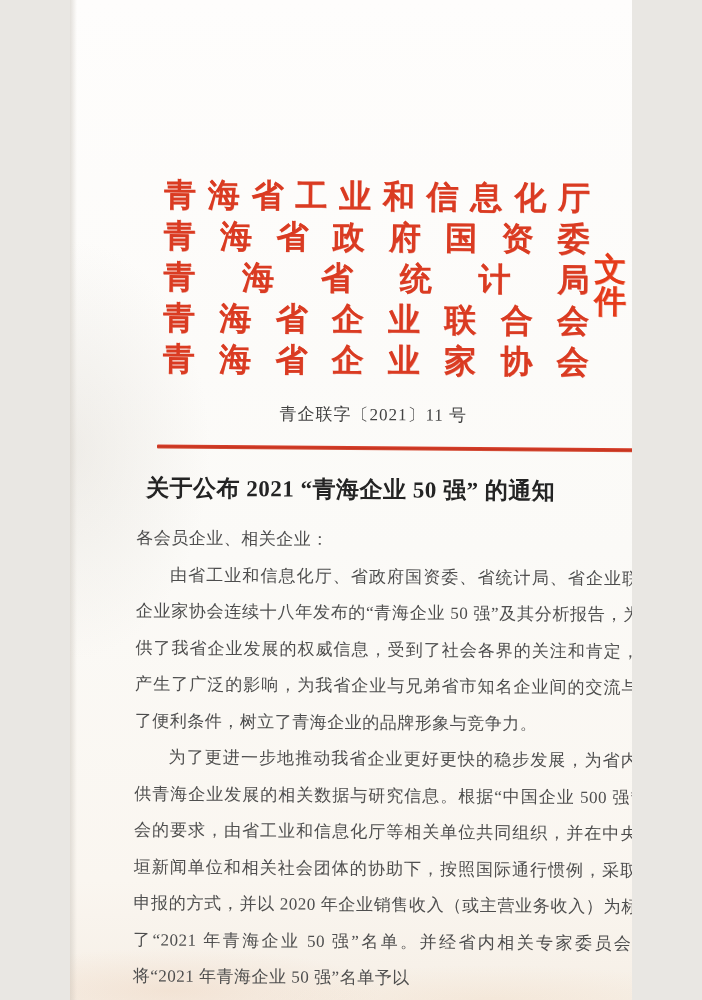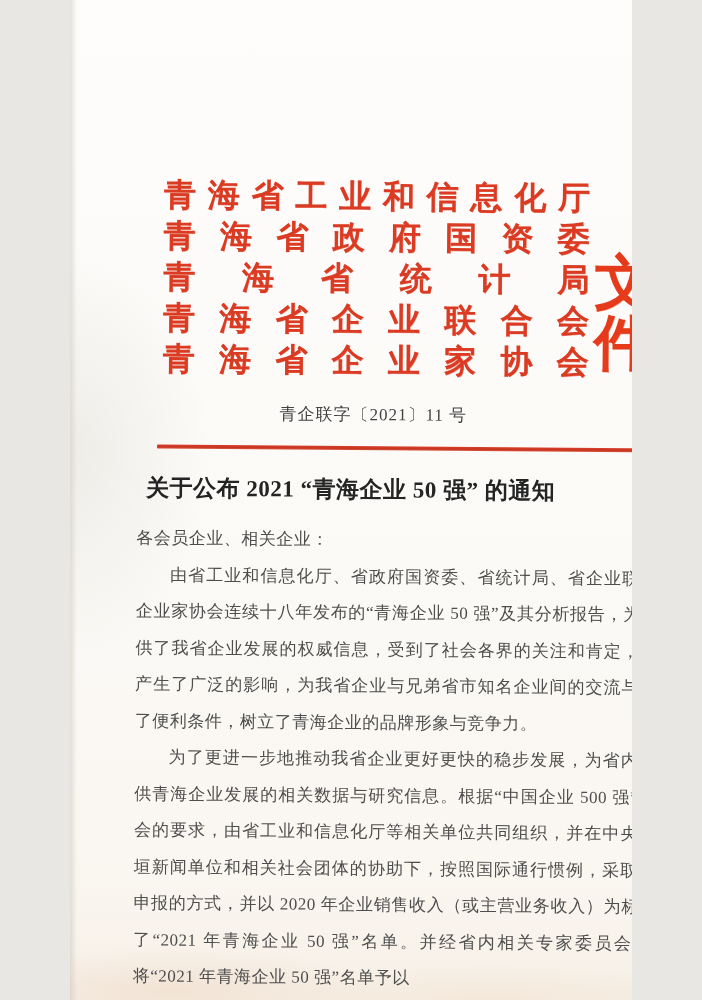--- a/index.html
+++ b/index.html
@@ -43,21 +43,21 @@
     text-align: justify;
     text-align-last: justify;
     letter-spacing: 0;
     white-space: nowrap;
     text-shadow: 0.4px 0.4px 0 rgba(218,59,34,0.55);
   }
   .doc-type {
     position: absolute;
     left: 523px;
     top: 251px;
-    font-size: 60px;
+    font-size: 32px;
     font-weight: bold;
     line-height: 1;
     color: #e53b1a;
     letter-spacing: 1px;
     text-shadow: 0.6px 0.6px 0 rgba(229,59,26,0.5);
   }
   .doc-number {
     position: absolute;
     left: 0;
     top: 403px;

